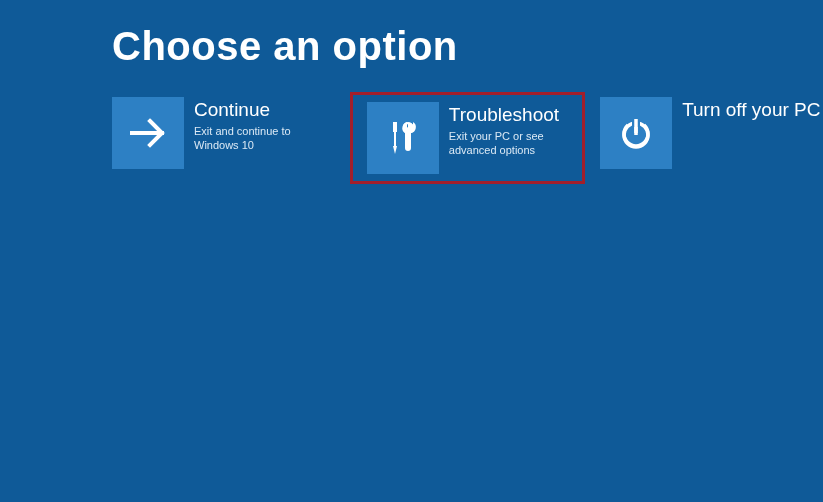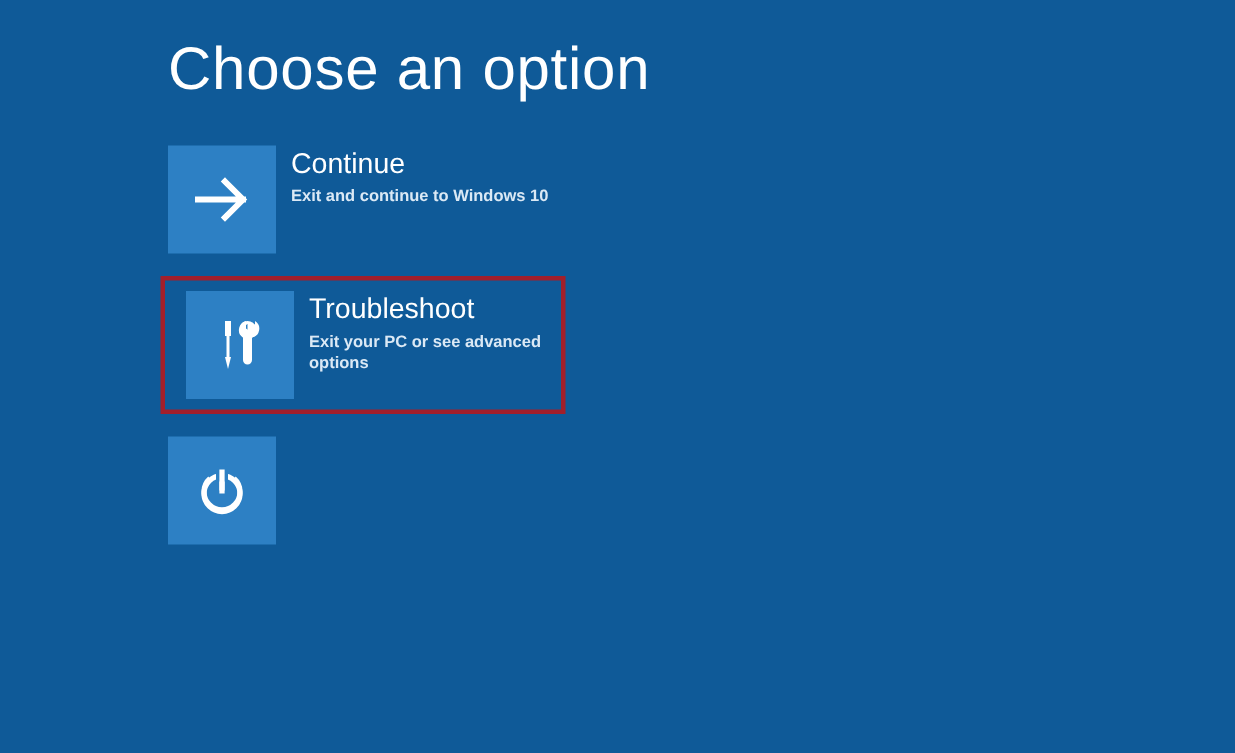--- a/index.html
+++ b/index.html
@@ -6,27 +6,27 @@
     body {
       width: 823px;
       height: 502px;
       background: #0f5a98;
       font-family: "Segoe UI Light", "Segoe UI", Arial, sans-serif;
       color: #fff;
       overflow: hidden;
     }
     .page-title {
       font-size: 40px;
-      font-weight: 400;
+      font-weight: 700;
       margin: 24px 0 28px 112px;
       letter-spacing: 0.5px;
     }
     .options {
       display: flex;
-      flex-direction: column;
+      flex-direction: row;
       gap: 20px;
       margin-left: 112px;
     }
     .option {
       display: flex;
       align-items: flex-start;
       gap: 10px;
       cursor: pointer;
       width: 260px;
       position: relative;
@@ -52,21 +52,21 @@
       flex-direction: column;
       padding-top: 2px;
     }
     .option-title {
       font-size: 19px;
       font-weight: 300;
       line-height: 1.2;
     }
     .option-desc {
       font-size: 11px;
-      font-weight: 700;
+      font-weight: 400;
       color: #dbe9f5;
       margin-top: 2px;
       line-height: 1.3;
     }
     svg { display: block; }
   </style>
 </head>
 <body>
 
 <h1 class="page-title">Choose an option</h1>
@@ -112,15 +112,19 @@
   <div class="option">
     <div class="tile">
       <svg width="44" height="44" viewBox="0 0 44 44">
         <circle cx="22" cy="24" r="12" stroke="#fff" stroke-width="3.5" fill="none"></circle>
         <line x1="22" y1="8" x2="22" y2="24" stroke="#fff" stroke-width="3.5"></line>
         <rect x="18" y="6" width="8" height="10" fill="#2d80c4"></rect>
         <line x1="22" y1="8" x2="22" y2="22" stroke="#fff" stroke-width="3.5"></line>
         <path d="M 14 14 A 12 12 0 1 0 30 14" stroke="#fff" stroke-width="3.5" fill="none"></path>
       </svg>
     </div>
+    <div class="option-text">
+      <div class="option-title">Turn off your PC</div>
+
+    </div>
   </div>
 
 </div>
 
 </body></html>

